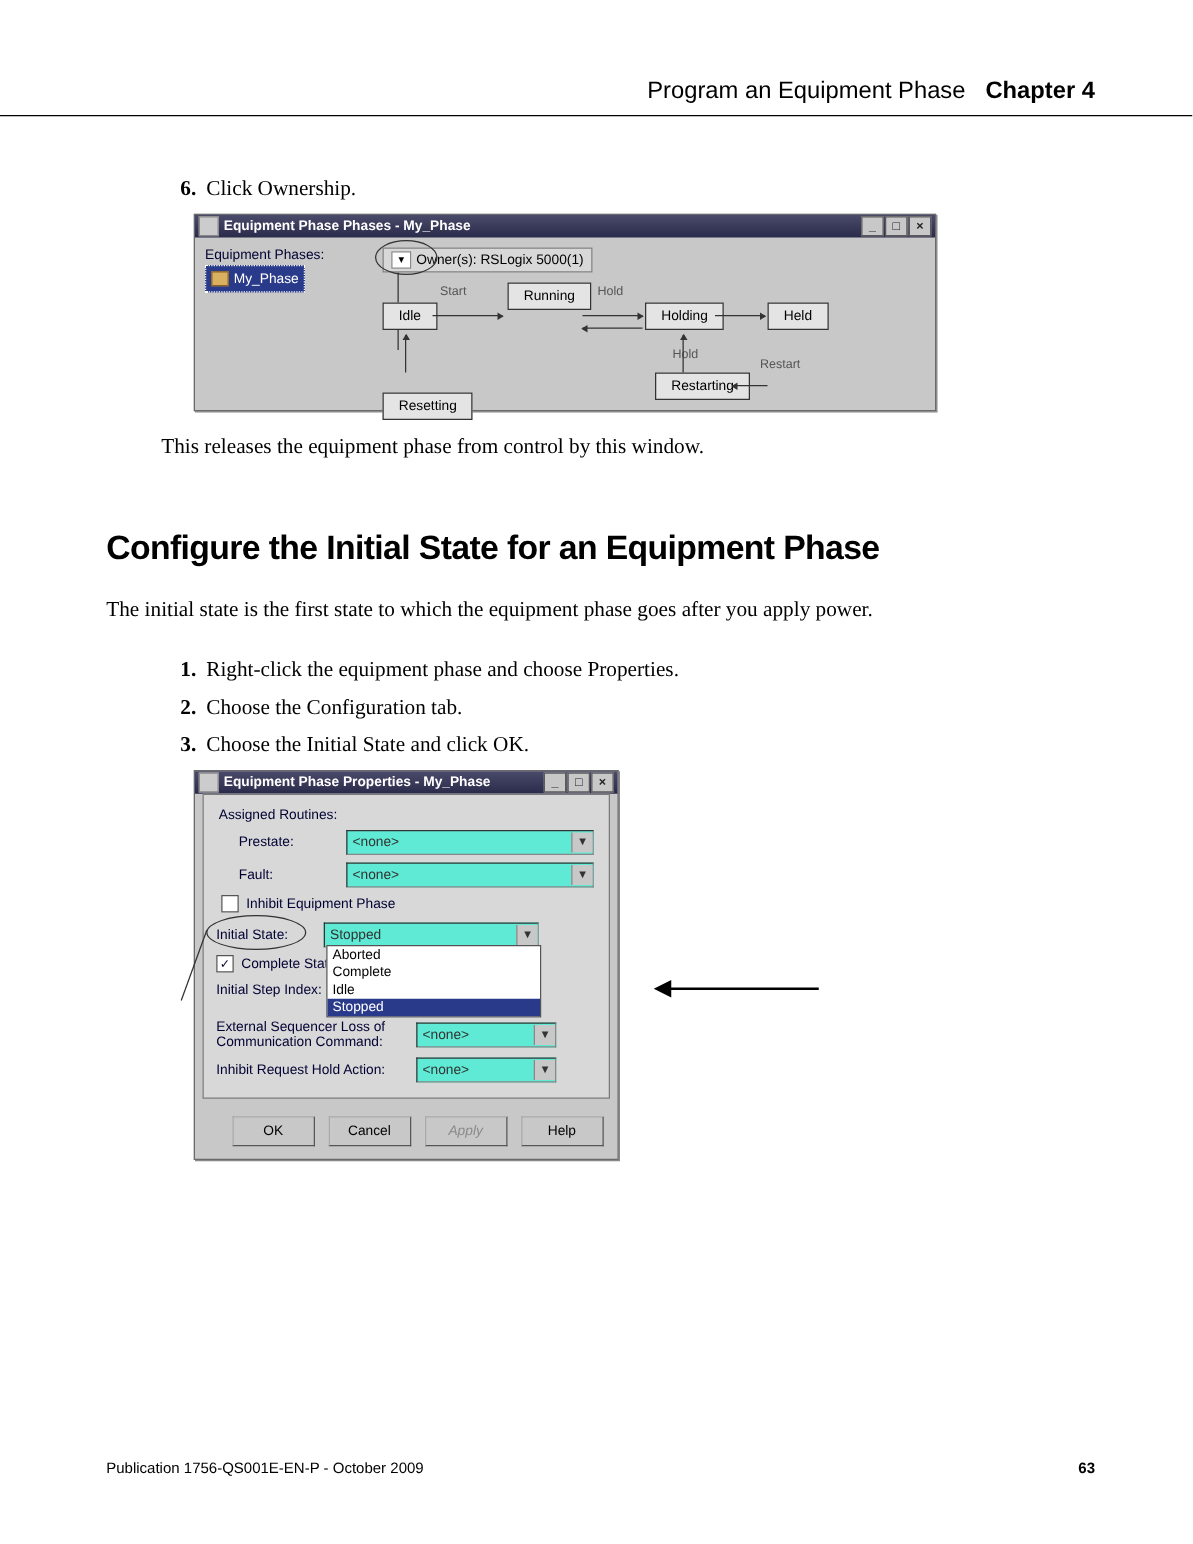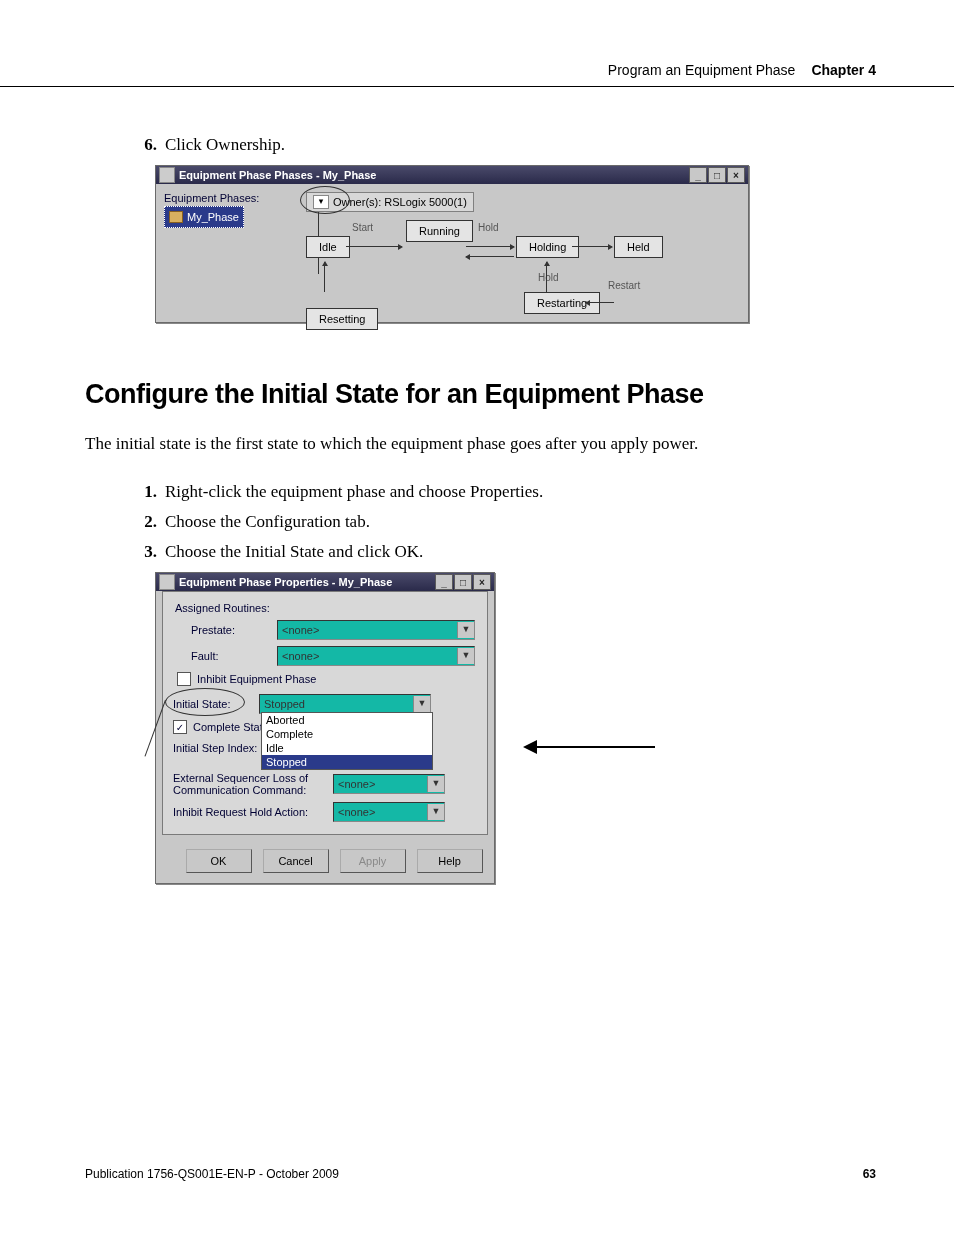--- a/index.html
+++ b/index.html
@@ -11,21 +11,21 @@
     height: 1235px;
     position: relative;
   }
   .page-header {
     display: flex;
     justify-content: flex-end;
     align-items: baseline;
     padding: 62px 78px 8px 85px;
     border-bottom: 1.5px solid #000;
     font-family: Arial, Helvetica, sans-serif;
-    font-size: 14px;
+    font-size: 19px;
     gap: 16px;
   }
   .page-header .chap-title { font-weight: normal; }
   .page-header .chap-num { font-weight: bold; }
   .content {
     padding: 40px 78px 0 85px;
   }
   .step {
     display: flex;
     margin: 8px 0 10px 44px;
@@ -140,40 +140,40 @@
     background:#d8d8d8;
     margin:0 6px 6px 6px;
     padding:10px 12px 6px 12px;
     position:relative;
   }
   .section-label{font-size:11px;color:#003;margin-bottom:6px;}
   .formrow{display:flex;align-items:center;margin:3px 0 6px 0;font-size:11px;color:#003;}
   .formrow .flabel{width:86px;padding-left:16px;}
   .combo{
     display:flex;align-items:center;
-    border:1px inset #888;background:#14b8a6;height:18px;flex:1;
+    border:1px inset #888;background:#5eead4;height:18px;flex:1;
     font-size:11px;color:#333;
   }
   .combo .cval{flex:1;padding:0 4px;}
   .combo .cbtn{width:16px;height:16px;background:#c8c8c8;border-left:1px solid #888;text-align:center;line-height:14px;font-size:9px;}
   .chk{display:flex;align-items:center;gap:6px;font-size:11px;color:#003;margin:4px 0 8px 2px;}
   .chkbox{width:12px;height:12px;border:1px solid #555;background:#fff;display:flex;align-items:center;justify-content:center;font-size:10px;}
   .dropdown-open{
     position:absolute;
     border:1px solid #555;background:#fff;
     font-size:11px;color:#000;
     width:170px;
   }
   .dropdown-open .opt{padding:1px 4px;}
   .dropdown-open .opt.sel{background:#2a3a8a;color:#fff;}
   .oval{position:absolute;border:1.5px solid #333;border-radius:50%;background:transparent;}
   .leader{position:absolute;border-top:1.5px solid #333;}
   .btnrow{display:flex;justify-content:space-around;padding:8px 6px 10px 24px;}
   .wbtn{width:64px;height:22px;border:1px outset #aaa;background:#c8c8c8;font-size:11px;color:#000;display:flex;align-items:center;justify-content:center;}
-  .wbtn.disabled{color:#8a8a8a;}
+  .wbtn.disabled{color:#8a8a8a;font-style:italic;}
   .big-arrow{position:absolute;}
   .big-arrow .line{height:0;border-top:2px solid #000;}
   .big-arrow .head{position:absolute;left:-2px;top:-6px;border-right:14px solid #000;border-top:7px solid transparent;border-bottom:7px solid transparent;}
   .footer{
     position:absolute;bottom:54px;left:85px;right:78px;
     display:flex;justify-content:space-between;
     font-family: Arial, Helvetica, sans-serif;
     font-size:12px;
   }
   .footer .pnum{font-weight:bold;}
@@ -242,20 +242,21 @@
             <span class="arrow rev" style="left:160px;top:38px;width:48px;"></span>
             <span class="varrow" style="left:18px;top:44px;height:30px;"></span>
             <span class="varrow" style="left:240px;top:44px;height:30px;"></span>
             <span class="arrow rev" style="left:280px;top:84px;width:28px;"></span>
           </div>
         </div>
       </div>
     </div>
   </div>
 
+  <div class="body-text">This releases the equipment phase from control by this window.</div>
 
   <h2 class="section">Configure the Initial State for an Equipment Phase</h2>
 
   <div class="intro">The initial state is the first state to which the equipment phase goes after you apply power.</div>
 
   <div class="step">
     <span class="num">1.</span>
     <span class="txt">Right-click the equipment phase and choose Properties.</span>
   </div>
   <div class="step">

